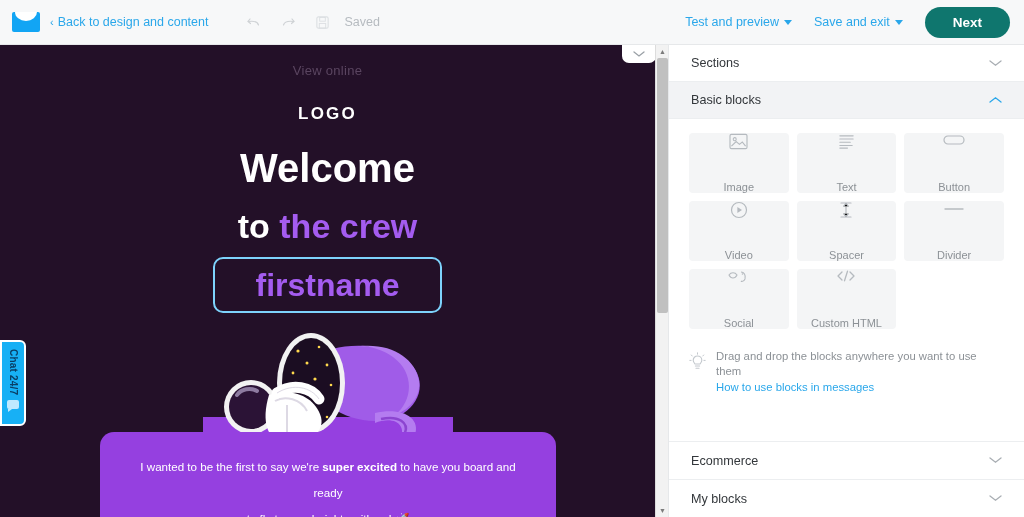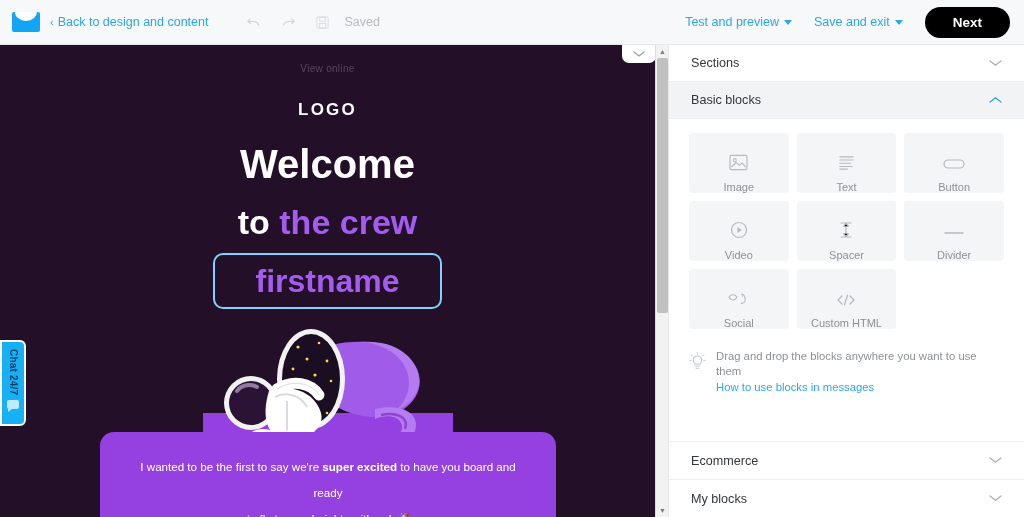--- a/index.html
+++ b/index.html
@@ -68,21 +68,21 @@
     color: #2aa7ea; font-size: 12.5px; cursor: pointer;
     display: flex; align-items: center; gap: 5px;
   }
   .caret-d {
     width: 0; height: 0;
     border-left: 4px solid transparent;
     border-right: 4px solid transparent;
     border-top: 5px solid #2aa7ea;
   }
   .next-btn {
-    background: #000000;
+    background: #0f766e;
     color: #fff;
     font-size: 13.5px;
     font-weight: bold;
     border: none;
     border-radius: 16px;
     padding: 8px 28px;
     cursor: pointer;
   }
 
   
@@ -100,21 +100,21 @@
     border-radius: 0 0 7px 7px;
     display: flex; align-items: center; justify-content: center;
     cursor: pointer; z-index: 6;
   }
   .email-body {
     width: 100%; padding-top: 18px;
     text-align: center;
     position: relative;
   }
   .view-online {
-    color: #5a4560; font-size: 10px; letter-spacing: .3px;
+    color: #5a4560; font-size: 13px; letter-spacing: .3px;
     cursor: pointer;
   }
   .brand-logo {
     margin-top: 26px;
     color: #ffffff;
     font-size: 17px;
     font-weight: bold;
     letter-spacing: 2.2px;
   }
   .hl {
@@ -246,21 +246,21 @@
     padding: 14px 20px 0 20px;
     display: grid;
     grid-template-columns: repeat(3, 1fr);
     gap: 8px;
   }
   .block-card {
     height: 60px;
     background: #f4f5f6;
     border-radius: 4px;
     display: flex; flex-direction: column;
-    align-items: center; justify-content: flex-end;
+    align-items: center; justify-content: space-between;
     gap: 6px; cursor: grab;
   }
   .block-card .bi { color: #b5babf; }
   .block-card .bl { font-size: 11px; color: #8c9196; }
 
   .hint {
     margin: 20px 20px 0 20px;
     display: flex; gap: 10px; align-items: flex-start;
   }
   .hint-ico { color: #c3c8cd; margin-top: 3px; }

